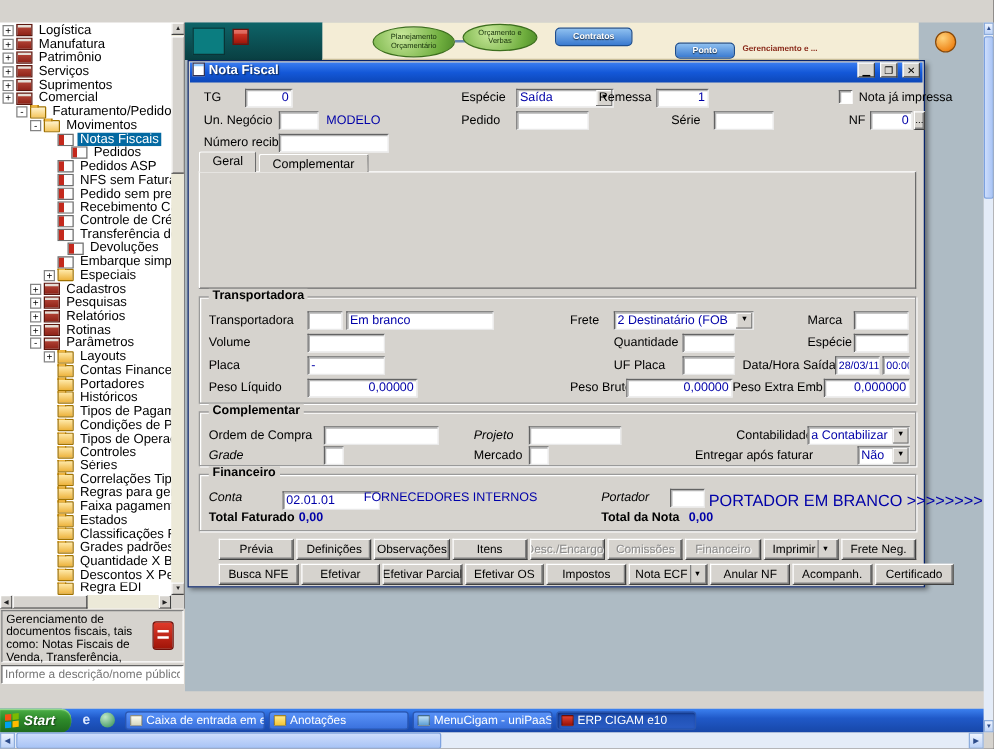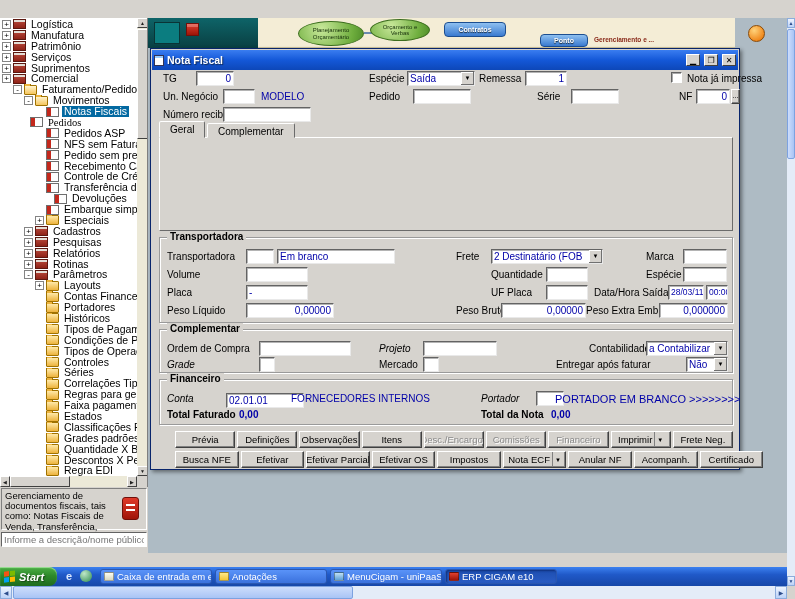--- a/index.html
+++ b/index.html
@@ -50,21 +50,21 @@
   .red-sq{position:absolute;left:38px;top:5px;width:13px;height:13px;background:linear-gradient(#e04030,#9c1408);border:1px solid #70100a;box-shadow:inset 0 3px 0 rgba(255,255,255,.25)}
   .cream{position:absolute;left:110px;top:0;width:477px;height:30px;background:#f4edd6;border-bottom:1px solid #cfc49e}
   .ell{position:absolute;border-radius:50%;background:radial-gradient(circle at 35% 30%,#c8e89a,#6fae3e 70%,#4e8c28);border:1px solid #3c6e1e;display:flex;align-items:center;justify-content:center;text-align:center;font-size:6px;line-height:6.5px;color:#16300a;padding:2px;overflow:hidden}
   .bluenode{position:absolute;background:linear-gradient(#8ec0f0,#3a7ad0);border:1px solid #1c4e90;border-radius:4px;color:#fff;font-size:7px;display:flex;align-items:center;justify-content:center;font-weight:bold;text-shadow:0 1px 1px #123;overflow:hidden}
   .gertext{position:absolute;color:#8a2a1a;font-size:6.5px;font-weight:bold;white-space:nowrap}
   .circle-node{position:absolute;width:17px;height:17px;border-radius:50%;background:radial-gradient(circle at 35% 30%,#ffd27a,#f08a1e 70%,#c56a10);border:1px solid #8a4a08}
   .flow-arrow{position:absolute;height:2px;background:#6a8ab0}
 
   
   .dialog{position:absolute;left:150px;top:48px;width:590px;height:422px;background:#d6d3ce;border:1px solid #08246b;box-shadow:2px 2px 4px rgba(0,0,0,.45)}
-  .dlg-title{position:absolute;left:1px;top:1px;width:586px;height:16px;background:linear-gradient(180deg,#3a7df0,#1458d8 50%,#0d47b8);display:flex;align-items:center;gap:3px;padding:10px 2px}
+  .dlg-title{position:absolute;left:1px;top:1px;width:586px;height:16px;background:linear-gradient(180deg,#3a7df0,#1458d8 50%,#0d47b8);display:flex;gap:3px;padding:0 2px}
   .dlg-ico{width:10px;height:11px;background:#fff;border:1px solid #335;box-shadow:inset 0 2px 0 #9cf}
   .dlg-title-text{color:#fff;font-weight:bold;font-size:10.5px;flex:1;text-shadow:1px 1px 1px #112a55}
   .dlg-btn{width:14px;height:12px;background:#d6d3ce;border:1px solid;border-color:#fff #404040 #404040 #fff;font-size:8px;line-height:11px;text-align:center;margin-left:1px;color:#000}
 
   .lbl{position:absolute;font-size:10px;color:#000;white-space:nowrap}
   .lbl.it{font-style:italic}
   .lbl.b{font-weight:bold}
   .lbl.dis{color:#7a7a7a}
   .val{position:absolute;font-size:10px;color:#0000a8;white-space:nowrap}
   .val.b{font-weight:bold}
@@ -165,21 +165,21 @@
         <div class="trow" style="padding-left: 24px;">
           <span class="exp">-</span>
           <span class="ticon i-folder-open"></span>
           <span class="tlabel">Movimentos</span>
         </div>
         <div class="trow selected" style="padding-left: 35px;">
           <span class="exp hid"></span>
           <span class="ticon i-doc"></span>
           <span class="tlabel">Notas Fiscais</span>
         </div>
-        <div class="trow" style="padding-left: 19px; font-family: Liberation Serif, serif;">
+        <div class="trow" style="padding-left: 46px;">
           <span class="exp hid"></span>
           <span class="ticon i-doc"></span>
           <span class="tlabel">Pedidos</span>
         </div>
         <div class="trow" style="padding-left: 35px;">
           <span class="exp hid"></span>
           <span class="ticon i-doc"></span>
           <span class="tlabel">Pedidos ASP</span>
         </div>
         <div class="trow" style="padding-left: 35px;">
@@ -385,21 +385,21 @@
       <span class="dlg-ico"></span>
       <span class="dlg-title-text">Nota Fiscal</span>
       <span class="dlg-btn">▁</span>
       <span class="dlg-btn">❐</span>
       <span class="dlg-btn">✕</span>
     </div>
 
     <span class="lbl" style="left:12px;top:24px">TG</span>
     <span class="fld num" style="left:45px;top:22px;width:38px">0</span>
     <span class="lbl" style="left:218px;top:24px">Espécie</span>
-    <span class="fld cmb" style="left:256px;top:22px;width:68px"><span>Saída</span><span class="arr">▼</span></span>
+    <span class="fld cmb" style="left:262px;top:22px;width:78px"><span>Saída</span><span class="arr">▼</span></span>
     <span class="lbl" style="left:328px;top:24px">Remessa</span>
     <span class="fld num" style="left:374px;top:22px;width:42px">1</span>
     <span class="chk" style="left:520px;top:23px"></span>
     <span class="lbl" style="left:536px;top:24px">Nota já impressa</span>
 
     <span class="lbl" style="left:12px;top:42px">Un. Negócio</span>
     <span class="fld" style="left:72px;top:40px;width:32px"></span>
     <span class="val" style="left:110px;top:42px">MODELO</span>
     <span class="lbl" style="left:218px;top:42px">Pedido</span>
     <span class="fld" style="left:262px;top:40px;width:58px"></span>
@@ -500,21 +500,21 @@
     <span class="fld cmb" style="left:535px;top:308px;width:42px"><span>Não</span><span class="arr">▼</span></span>
 
     <div class="grp" style="left:8px;top:330px;width:574px;height:46px"></div>
     <span class="glegend" style="left:16px;top:324px">Financeiro</span>
 
     <span class="lbl it" style="left:16px;top:344px">Conta</span>
     <span class="fld" style="left:75px;top:344px;width:78px">02.01.01</span>
     <span class="val" style="left:140px;top:344px">FORNECEDORES INTERNOS</span>
     <span class="lbl it" style="left:330px;top:344px">Portador</span>
     <span class="fld" style="left:385px;top:342px;width:28px"></span>
-    <span class="val" style="left:404px;top:344px;font-size:11px">PORTADOR EM BRANCO &gt;&gt;&gt;&gt;&gt;&gt;&gt;&gt;</span>
+    <span class="val" style="left:416px;top:344px;font-size:13px">PORTADOR EM BRANCO &gt;&gt;&gt;&gt;&gt;&gt;&gt;&gt;</span>
 
     <span class="lbl b" style="left:16px;top:360px">Total Faturado</span>
     <span class="val b" style="left:88px;top:360px">0,00</span>
     <span class="lbl b" style="left:330px;top:360px">Total da Nota</span>
     <span class="val b" style="left:400px;top:360px">0,00</span>
 
     <div class="btnrow" style="left:24px;top:382px;width:558px" id="btnrow1">
         <div class="xbtn">
           <span>Prévia</span>
         </div>

